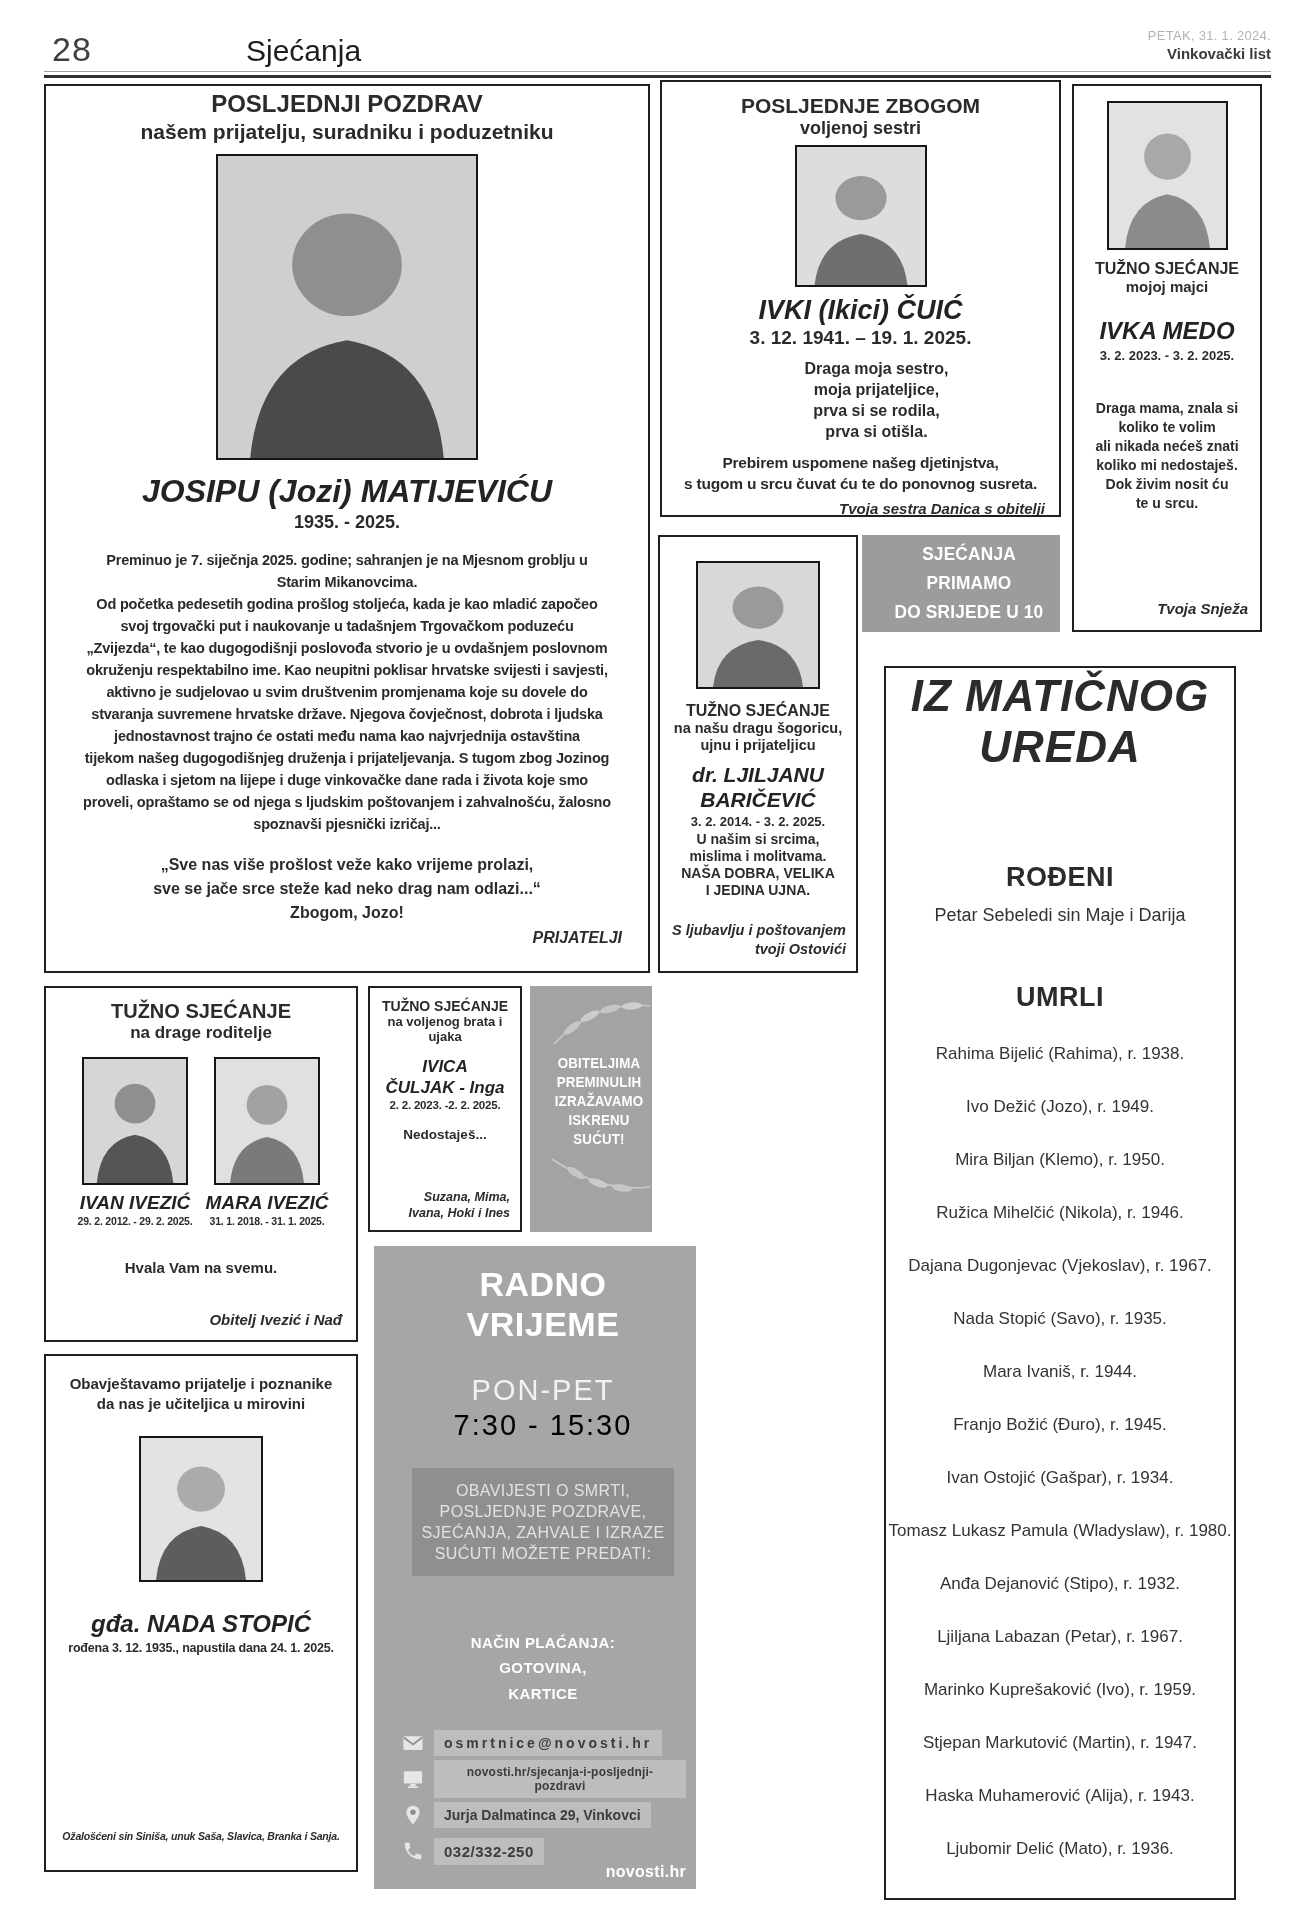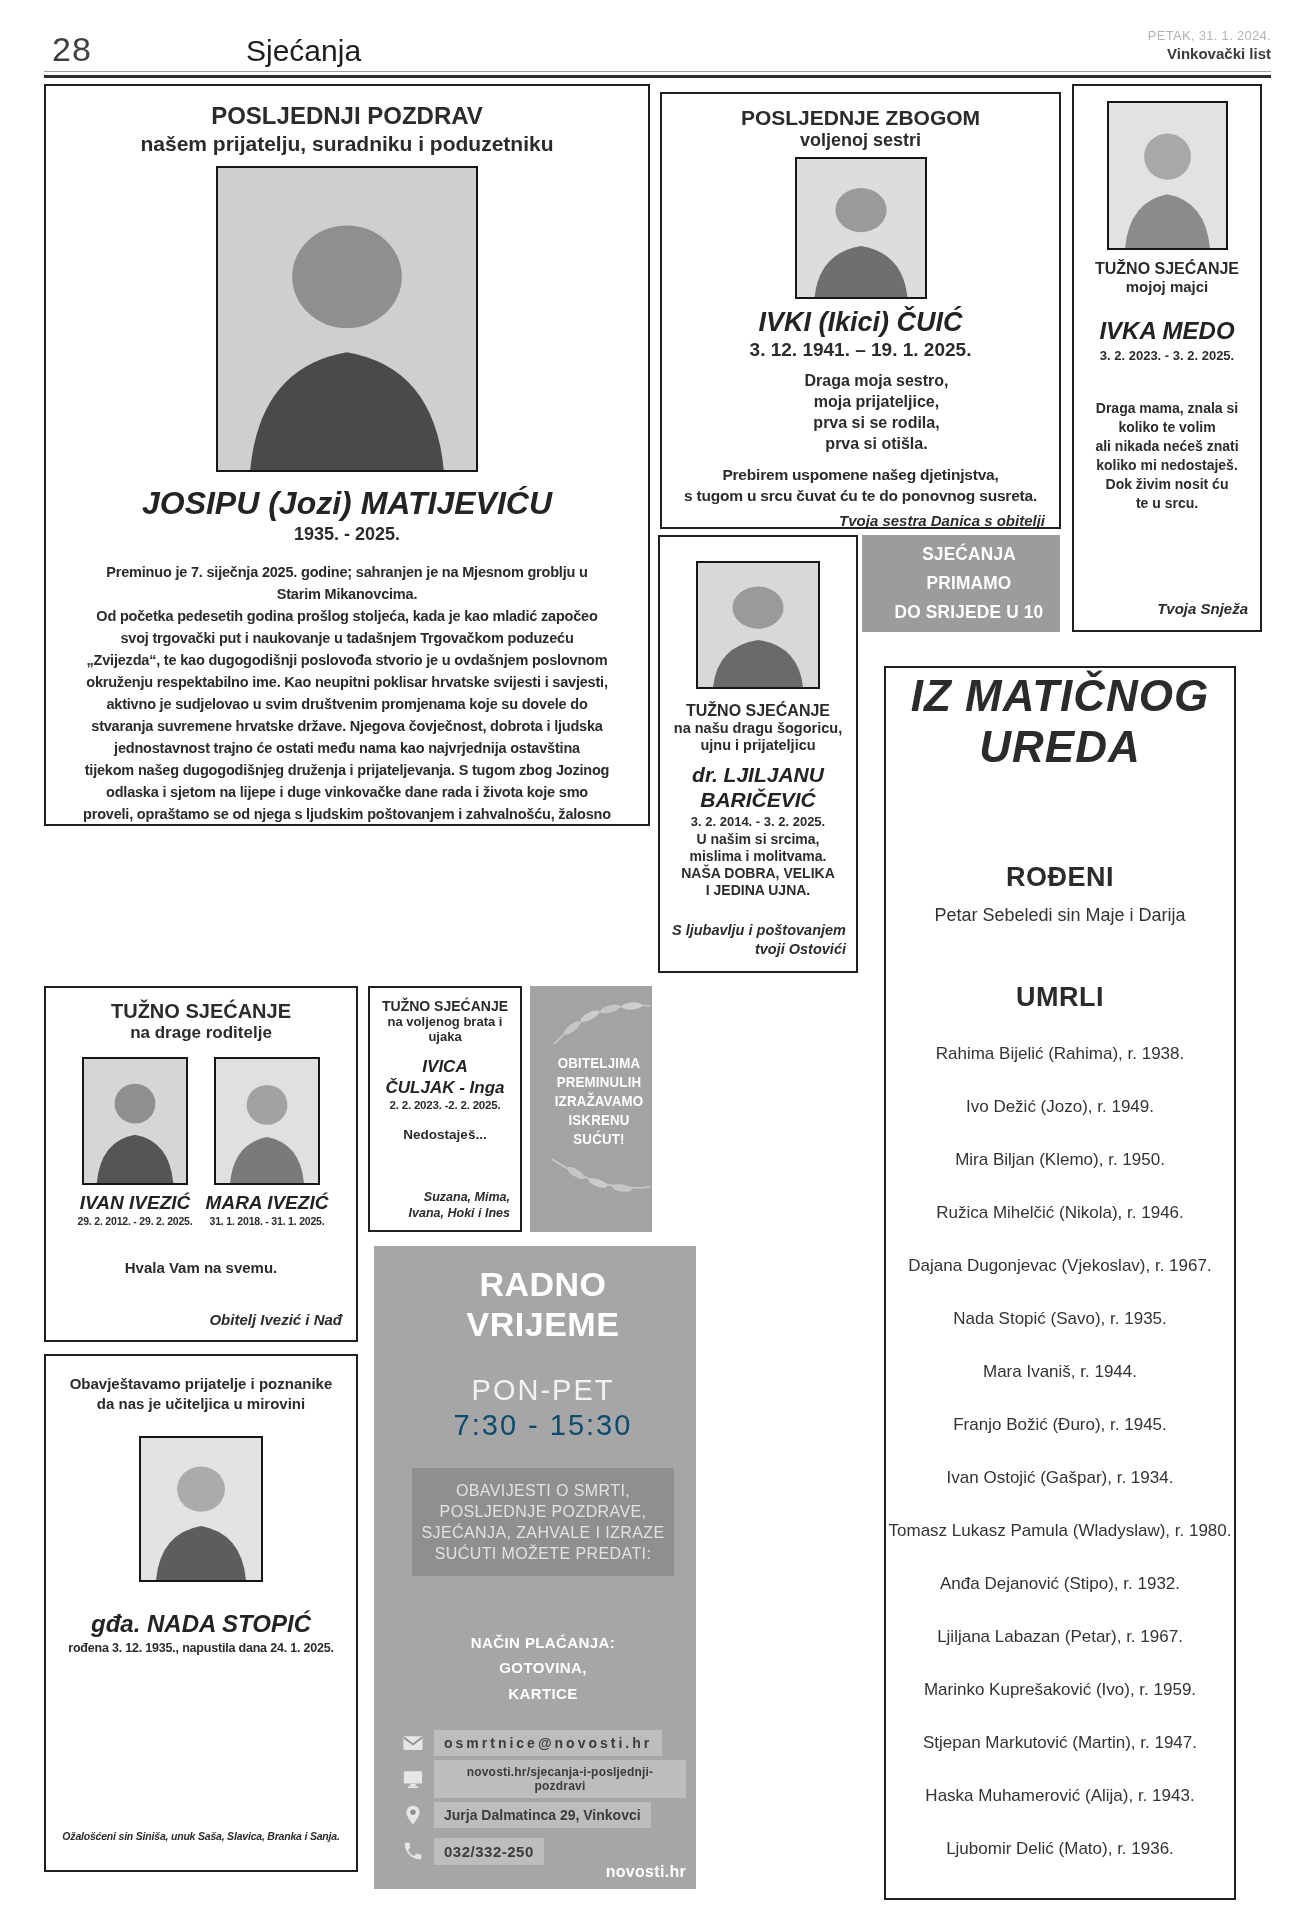--- a/index.html
+++ b/index.html
@@ -23,32 +23,32 @@
   .panel{position:absolute;box-sizing:border-box;overflow:hidden;padding-left:16px;}
   .obh1{font-weight:700;}
   .name{font-style:italic;font-weight:700;color:#232323;}
   .sig{font-style:italic;font-weight:700;}
 
   
   .photo{border:2px solid #161616;margin:0 auto;display:block;}
   .photo svg{display:block;width:100%;height:100%;}
 
   
-  #b-matijevic{left:44px;top:84px;width:606px;height:742px;padding-top:16px;}
+  #b-matijevic{left:44px;top:84px;width:606px;height:889px;padding-top:4px;}
   #b-matijevic .obh1{font-size:24px;}
   #b-matijevic .obh2{font-size:21px;font-weight:700;margin-top:2px;}
   #b-matijevic .photo{width:258px;height:302px;margin-top:10px;}
   #b-matijevic .name{font-size:32px;margin-top:13px;}
   #b-matijevic .dates{font-size:18px;font-weight:700;margin-top:2px;}
   #b-matijevic .body{font-size:14.5px;font-weight:700;line-height:22px;letter-spacing:-0.2px;margin:16px 10px 0;}
   #b-matijevic .quote{font-size:16px;font-weight:700;line-height:24px;margin-top:18px;}
   #b-matijevic .sig{font-size:16px;text-align:right;margin:4px 26px 0 0;}
 
   
-  #b-cuic{left:660px;top:92px;width:401px;height:437px;padding-top:12px;}
+  #b-cuic{left:660px;top:80px;width:401px;height:437px;padding-top:12px;}
   #b-cuic .obh1{font-size:21px;}
   #b-cuic .obh2{font-size:18px;font-weight:700;}
   #b-cuic .photo{width:128px;height:138px;margin-top:6px;}
   #b-cuic .name{font-size:27px;margin-top:8px;}
   #b-cuic .dates{font-size:19px;font-weight:700;margin-top:1px;}
   #b-cuic .t1{font-size:16px;font-weight:700;line-height:21px;margin-top:9px;margin-left:32px;}
   #b-cuic .t2{font-size:15.5px;font-weight:700;line-height:21px;margin-top:10px;letter-spacing:-0.2px;}
   #b-cuic .sig{font-size:15px;text-align:right;line-height:20px;margin:5px 14px 0 0;}
 
   
@@ -111,21 +111,21 @@
   
   #b-obiteljima{left:530px;top:986px;width:122px;height:246px;background:#a3a3a3;}
   #b-obiteljima .leaf{display:block;margin:0 auto;}
   #b-obiteljima .t{color:#fff;font-size:14px;font-weight:700;line-height:19px;text-align:center;
                    letter-spacing:.2px;transform:scaleX(.95);margin-top:2px;}
 
   
   #b-radno{left:374px;top:1246px;width:322px;height:643px;background:#a6a6a6;padding-top:18px;color:#fff;}
   #b-radno .title{font-size:34px;line-height:40px;font-weight:700;letter-spacing:.5px;}
   #b-radno .days{font-size:29px;font-weight:300;letter-spacing:2px;margin-top:30px;color:#f2f2f2;}
-  #b-radno .hours{font-size:29px;font-weight:300;letter-spacing:2px;margin-top:2px;color:#0c4a6e;}
+  #b-radno .hours{font-size:29px;font-weight:300;letter-spacing:2px;margin-top:2px;color:#000000;}
   #b-radno .notice{background:#8f8f8f;margin:26px 22px 0;padding:12px 6px;
                    font-size:16px;line-height:21px;color:#e2e2e2;letter-spacing:.4px;}
   #b-radno .pay-title{font-size:15px;font-weight:700;margin-top:58px;letter-spacing:.4px;}
   #b-radno .pay-methods{font-size:15px;font-weight:700;line-height:26px;margin-top:4px;letter-spacing:.4px;}
   #b-radno .contacts{margin:22px 10px 0 12px;}
   #b-radno .contact-row{display:flex;align-items:center;margin-bottom:8px;height:28px;}
   #b-radno .cicon{width:26px;height:22px;flex:0 0 26px;margin-right:6px;}
   #b-radno .cicon svg{width:22px;height:22px;display:block;}
   #b-radno .pill{display:inline-block;background:#bdbdbd;color:#3c3c3c;padding:5px 10px;font-weight:600;}
   #b-radno .pill.email{font-size:14px;letter-spacing:3px;}

